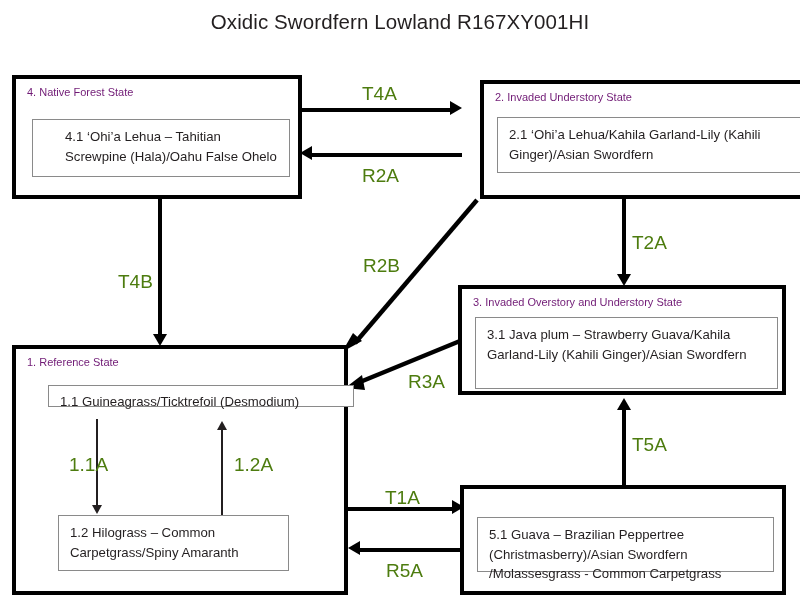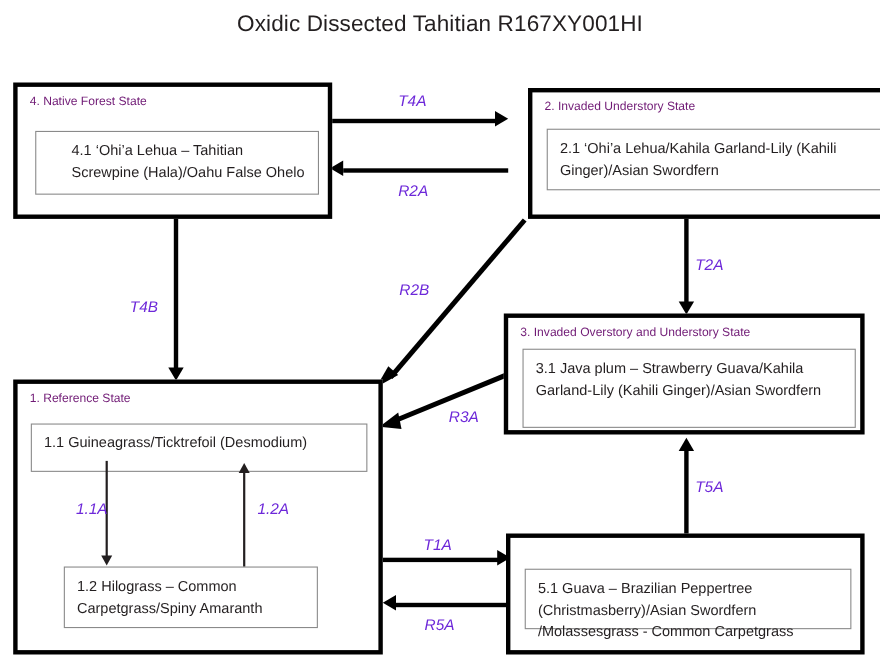--- a/index.html
+++ b/index.html
@@ -54,21 +54,21 @@
   
   #box4 { left: 12px;  top: 75px;  width: 290px; height: 124px; }
   #box4 .phase-box { left: 16px; top: 40px; width: 258px; height: 58px; padding-left: 32px; }
   #box2 { left: 480px; top: 80px; width: 328px; height: 119px; }
   #box2 .phase-box { left: 13px; top: 33px; width: 331px; height: 56px; }
   #box3 { left: 458px; top: 285px; width: 328px; height: 110px; }
   #box3 .phase-box { left: 13px; top: 28px; width: 303px; height: 72px; }
   #box5 { left: 460px; top: 485px; width: 326px; height: 110px; }
   #box5 .phase-box { left: 13px; top: 28px; width: 297px; height: 55px; }
   #box1 { left: 12px;  top: 345px; width: 336px; height: 250px; }
-  #box1 .phase-box.p11 { left: 12px; top: 36px; width: 306px; height: 44px; padding-top: 6px; }
+  #box1 .phase-box.p11 { left: 32px; top: 36px; width: 306px; height: 22px; padding-top: 6px; }
   #box1 .phase-box.p12 { left: 42px; top: 166px; width: 231px; height: 56px; }
 
   
   .hline {
     position: absolute;
     background: #000000;
     height: 4px;
     z-index: 2;
   }
   .vline {
@@ -114,42 +114,41 @@
     border-right: 5px solid transparent;
     border-top: 9px solid #231f20;
   }
   .ah-up-thin {
     border-left: 5px solid transparent;
     border-right: 5px solid transparent;
     border-bottom: 9px solid #231f20;
   }
   .edge-label {
     position: absolute;
-    font-size: 14px;
-    color: #6d28d9;
+    font-size: 19px;
+    color: #4d7c0f;
     white-space: nowrap;
     z-index: 6;
-    font-style: italic;
   }
   .diag-svg {
     position: absolute;
     left: 0;
     top: 0;
     width: 800px;
     height: 607px;
     z-index: 3;
     pointer-events: none;
   }
 </style>
 </head>
 <body>
 
 <div id="canvas">
 
-  <div id="title">Oxidic Dissected Tahitian R167XY001HI</div>
+  <div id="title">Oxidic Swordfern Lowland R167XY001HI</div>
 
   <svg class="diag-svg" viewBox="0 0 800 607">
 
     <g>
       <line x1="477" y1="200" x2="355" y2="343" stroke="#000000" stroke-width="4.5"></line>
       <polygon points="342,352 362,341 353,333" fill="#000000"></polygon>
     </g>
 
     <g>
       <line x1="460" y1="341" x2="360" y2="382" stroke="#000000" stroke-width="4.5"></line>

